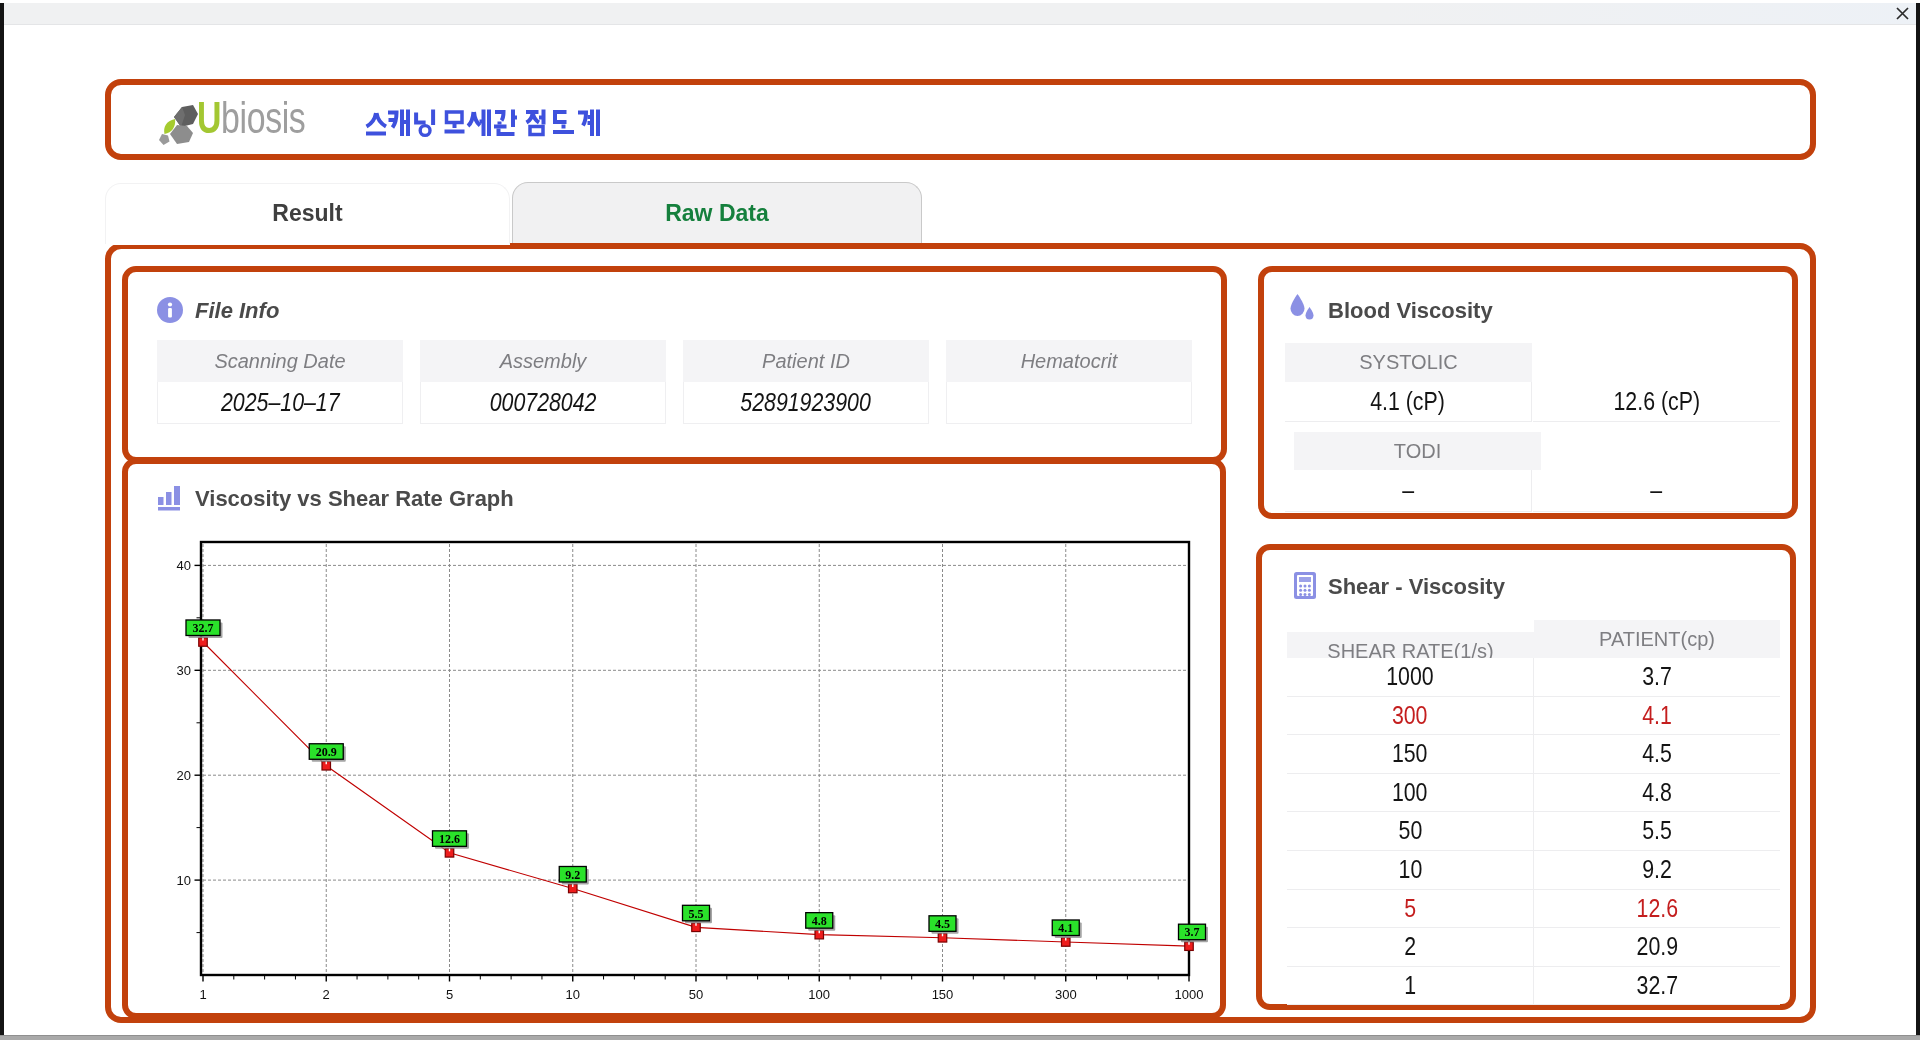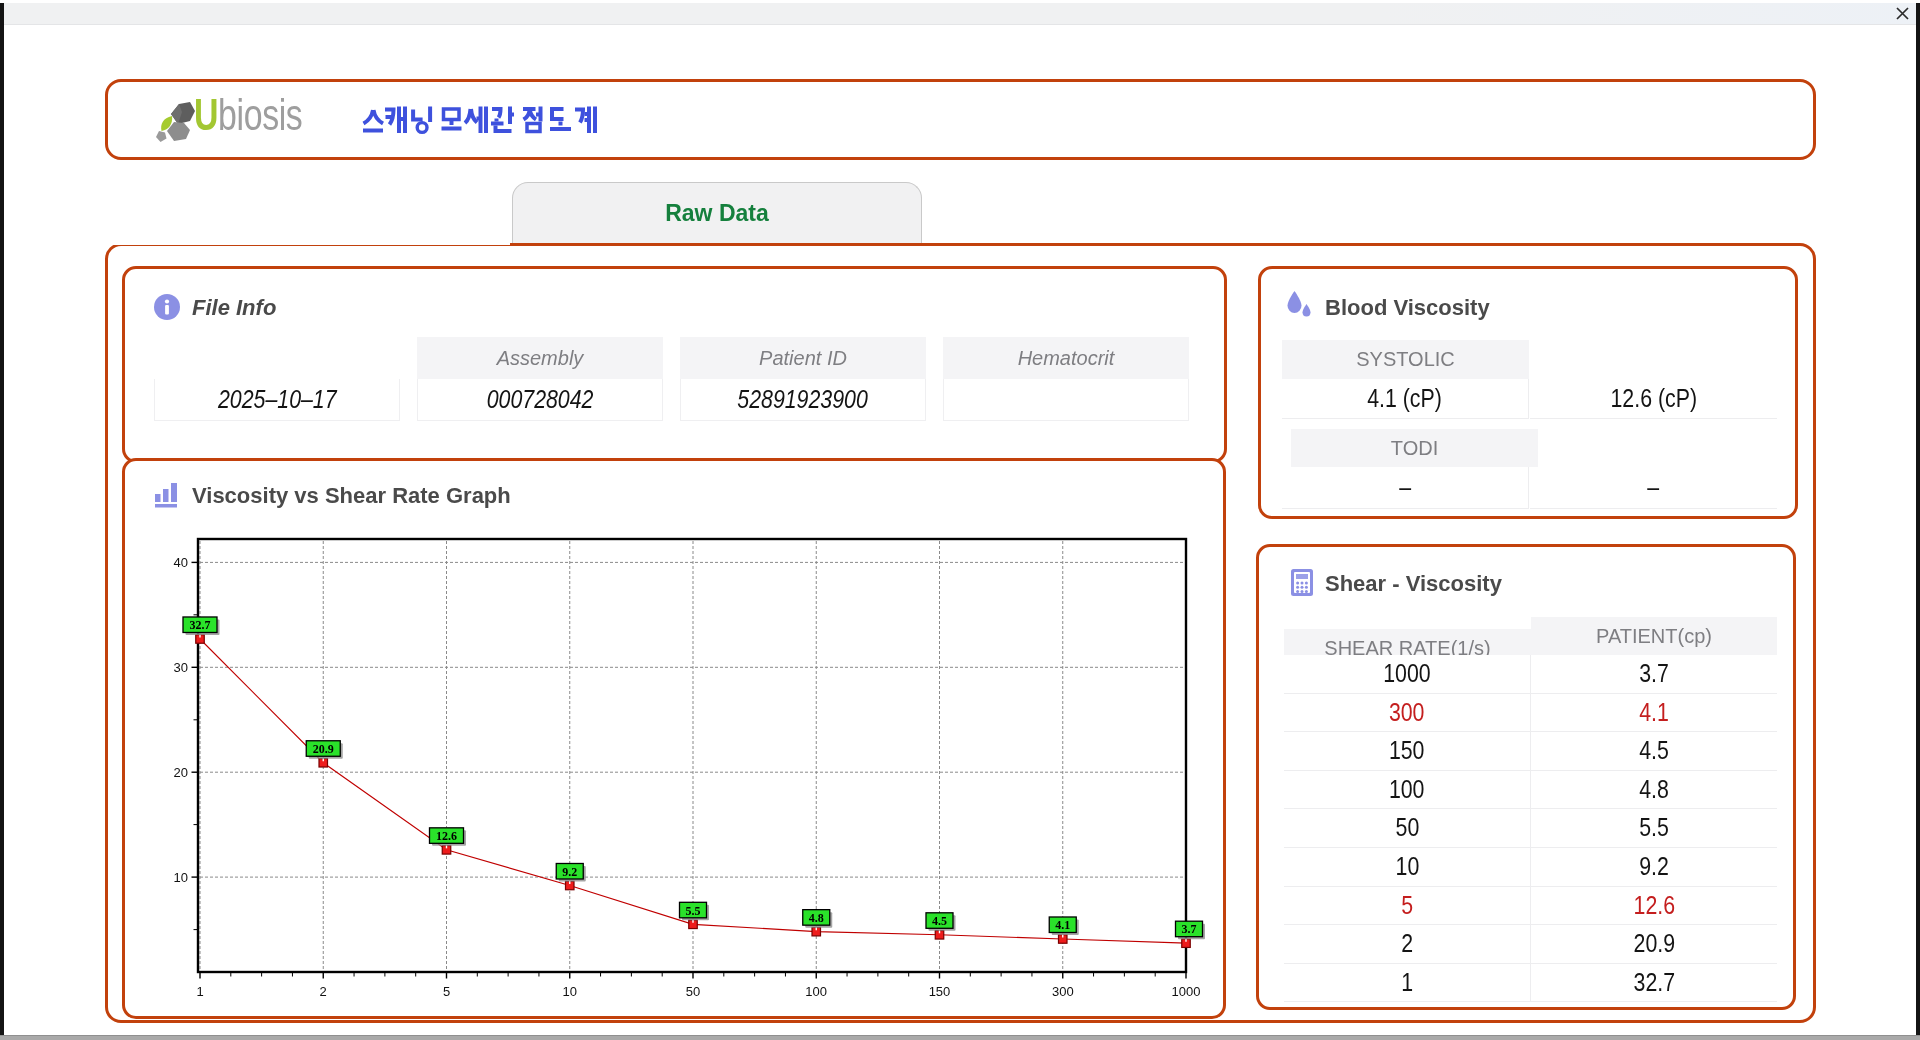--- a/index.html
+++ b/index.html
@@ -1,19 +1,19 @@
 <!DOCTYPE html>
 <html><head>
 <meta charset="utf-8">
 <style>
 * { margin:0; padding:0; box-sizing:border-box; }
 html,body { width:1920px; height:1040px; background:#fff; font-family:"Liberation Sans", sans-serif; overflow:hidden; -webkit-font-smoothing:antialiased; }
 .abs { position:absolute; }
 #stage { position:relative; width:1920px; height:1040px; }
-.card { position:absolute; background:#fff; border:3px solid #c2410c; border-radius:14px; }
+.card { position:absolute; background:#fff; border:6px solid #c2410c; border-radius:14px; }
 .sect-title { font-size:22px; font-weight:bold; color:#4a4a4a; }
 .hcell { position:absolute; background:#f4f4f6; color:#7e7e82; font-size:20px; text-align:center; }
 .vcell { position:absolute; background:#fff; color:#141414; font-size:26px; text-align:center; }
 .vcell span { display:inline-block; transform:scaleX(0.82); transform-origin:50% 50%; }
 .gl { stroke:#8a8a8a; stroke-width:1; stroke-dasharray:3 2; }
 .ylab { font:13px "Liberation Sans"; fill:#111; text-anchor:end; }
 .xlab { font:13px "Liberation Sans"; fill:#111; text-anchor:middle; }
 .glab { font:bold 12px "Liberation Serif"; fill:#000; text-anchor:middle; }
 .red { color:#c41e1e; }
 </style>
@@ -79,31 +79,33 @@
 <path transform="translate(214,0)" d="M11.5 10 H16"></path>
 <path transform="translate(214,0)" d="M11.5 16 H16"></path>
 <path transform="translate(214,0)" d="M16 2.5 V29"></path>
 <path transform="translate(214,0)" d="M22 2.5 V29"></path>
 </g>
         </svg>
 </div>
   </div>
 
   <div class="abs" style="left:512px;top:182px;width:410px;height:62px;background:#f1f1f2;border:1px solid #c9c9c9;border-bottom:none;border-radius:16px 16px 0 0;color:#15803d;font-size:23px;font-weight:bold;text-align:center;line-height:60px;">Raw Data</div>
+  <div class="abs" style="left:105px;top:183px;width:405px;height:61px;background:#fff;border:1px solid #f2f2f3;border-bottom:none;border-radius:16px 16px 0 0;z-index:3;color:#3f3f3f;font-size:23px;font-weight:bold;text-align:center;line-height:59px;">Result</div>
 
   <div class="card" style="left:105px;top:243px;width:1711px;height:780px;border-radius:16px;z-index:1;"></div>
   <div class="abs" style="left:106px;top:243px;width:404px;height:2px;background:#fff;z-index:2;"></div>
 
   <div class="card" style="left:122px;top:266px;width:1105px;height:197px;z-index:4;font-style:italic;">
     <div class="abs" style="left:29px;top:25px;width:26px;height:26px;"><svg width="26" height="26" viewBox="0 0 26 26">
 <circle cx="13" cy="13" r="13" fill="#8b90e4"></circle>
 <circle cx="13" cy="7.5" r="2.1" fill="#fff"></circle>
 <rect x="11.1" y="11" width="3.8" height="9.5" rx="1" fill="#fff"></rect>
 </svg></div>
     <div class="sect-title abs" style="left:67px;top:26px;">File Info</div>
+    <div class="hcell" style="left:29px;top:68px;width:246px;height:42px;line-height:42px;">Scanning Date</div>
     <div class="vcell" style="left:29px;top:110px;width:246px;height:42px;line-height:40px;border:1px solid #efeff1;border-top:none;"><span>2025–10–17</span></div>
     <div class="hcell" style="left:292px;top:68px;width:246px;height:42px;line-height:42px;">Assembly</div>
     <div class="vcell" style="left:292px;top:110px;width:246px;height:42px;line-height:40px;border:1px solid #efeff1;border-top:none;"><span>000728042</span></div>
     <div class="hcell" style="left:555px;top:68px;width:246px;height:42px;line-height:42px;">Patient ID</div>
     <div class="vcell" style="left:555px;top:110px;width:246px;height:42px;line-height:40px;border:1px solid #efeff1;border-top:none;"><span>52891923900</span></div>
     <div class="hcell" style="left:818px;top:68px;width:246px;height:42px;line-height:42px;">Hematocrit</div>
     <div class="vcell" style="left:818px;top:110px;width:246px;height:42px;line-height:40px;border:1px solid #efeff1;border-top:none;"></div>
   </div>
 
   <div class="card" style="left:122px;top:458px;width:1104px;height:561px;z-index:4;">

